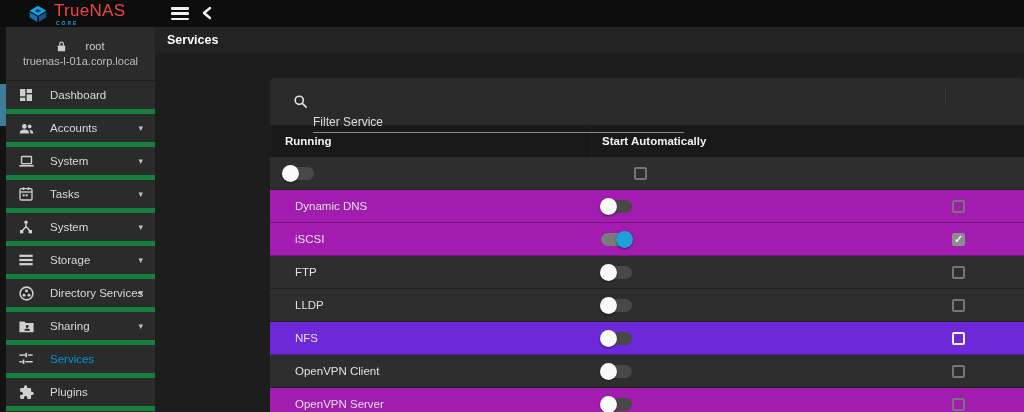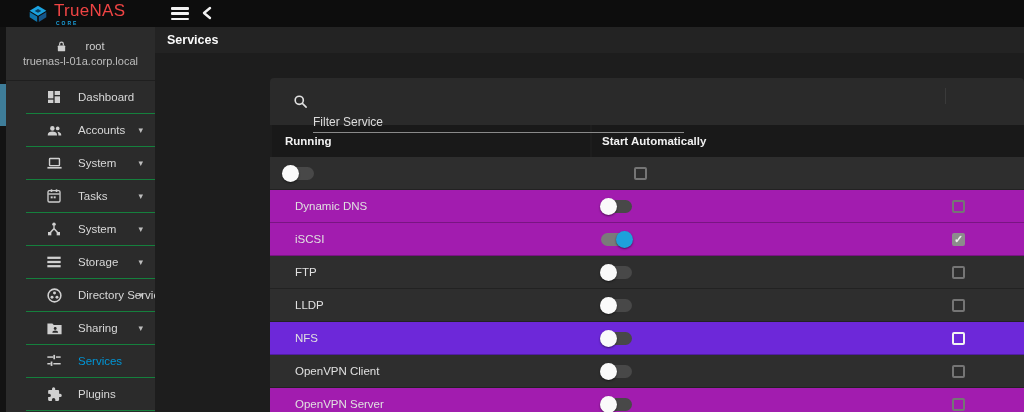--- a/index.html
+++ b/index.html
@@ -22,22 +22,22 @@
   
   .gutter { position:absolute; left:0; top:27px; width:6px; height:385px; background:#131313; }
   .gutter-thumb { position:absolute; left:0; top:57px; width:6px; height:42px; background:#3e7d99; }
 
   
   .sidebar { position:absolute; left:6px; top:27px; width:149px; height:385px; background:#2b2b2b; }
   .userblock { height:54px; display:flex; flex-direction:column; align-items:center; justify-content:center;
     border-bottom:1px solid #1f1f1f; }
   .userline { display:flex; align-items:center; gap:20px; color:#cfcfcf; font-size:11px; }
   .userhost { color:#bdbdbd; font-size:11px; margin-top:3px; }
-  .nav-item { height:33px; display:flex; align-items:center; padding-left:19px; border-bottom:1px solid #15803d;
-    cursor:pointer; position:relative;margin-left:20px; }
+  .nav-item { height:33px; display:flex; align-items:center; padding-left:11px; border-bottom:5px solid #15803d;
+    cursor:pointer; position:relative; }
   .nav-icon { width:18px; height:18px; display:flex; align-items:center; justify-content:center; flex:0 0 18px; }
   .nav-label { color:#d8d8d8; font-size:11.5px; margin-left:15px; white-space:nowrap; }
   .nav-item.active .nav-label { color:#0095d5; }
   .nav-caret { position:absolute; right:12px; color:#bdbdbd; font-size:9px; }
 
   
   .breadcrumb { position:absolute; left:155px; top:27px; width:869px; height:26px; background:#232323;
     display:flex; align-items:center; padding-left:12px; }
   .breadcrumb-title { color:#fafafa; font-size:12.5px; font-weight:bold; }
   .content { position:absolute; left:155px; top:53px; width:869px; height:359px; background:#1d1d1d; }

